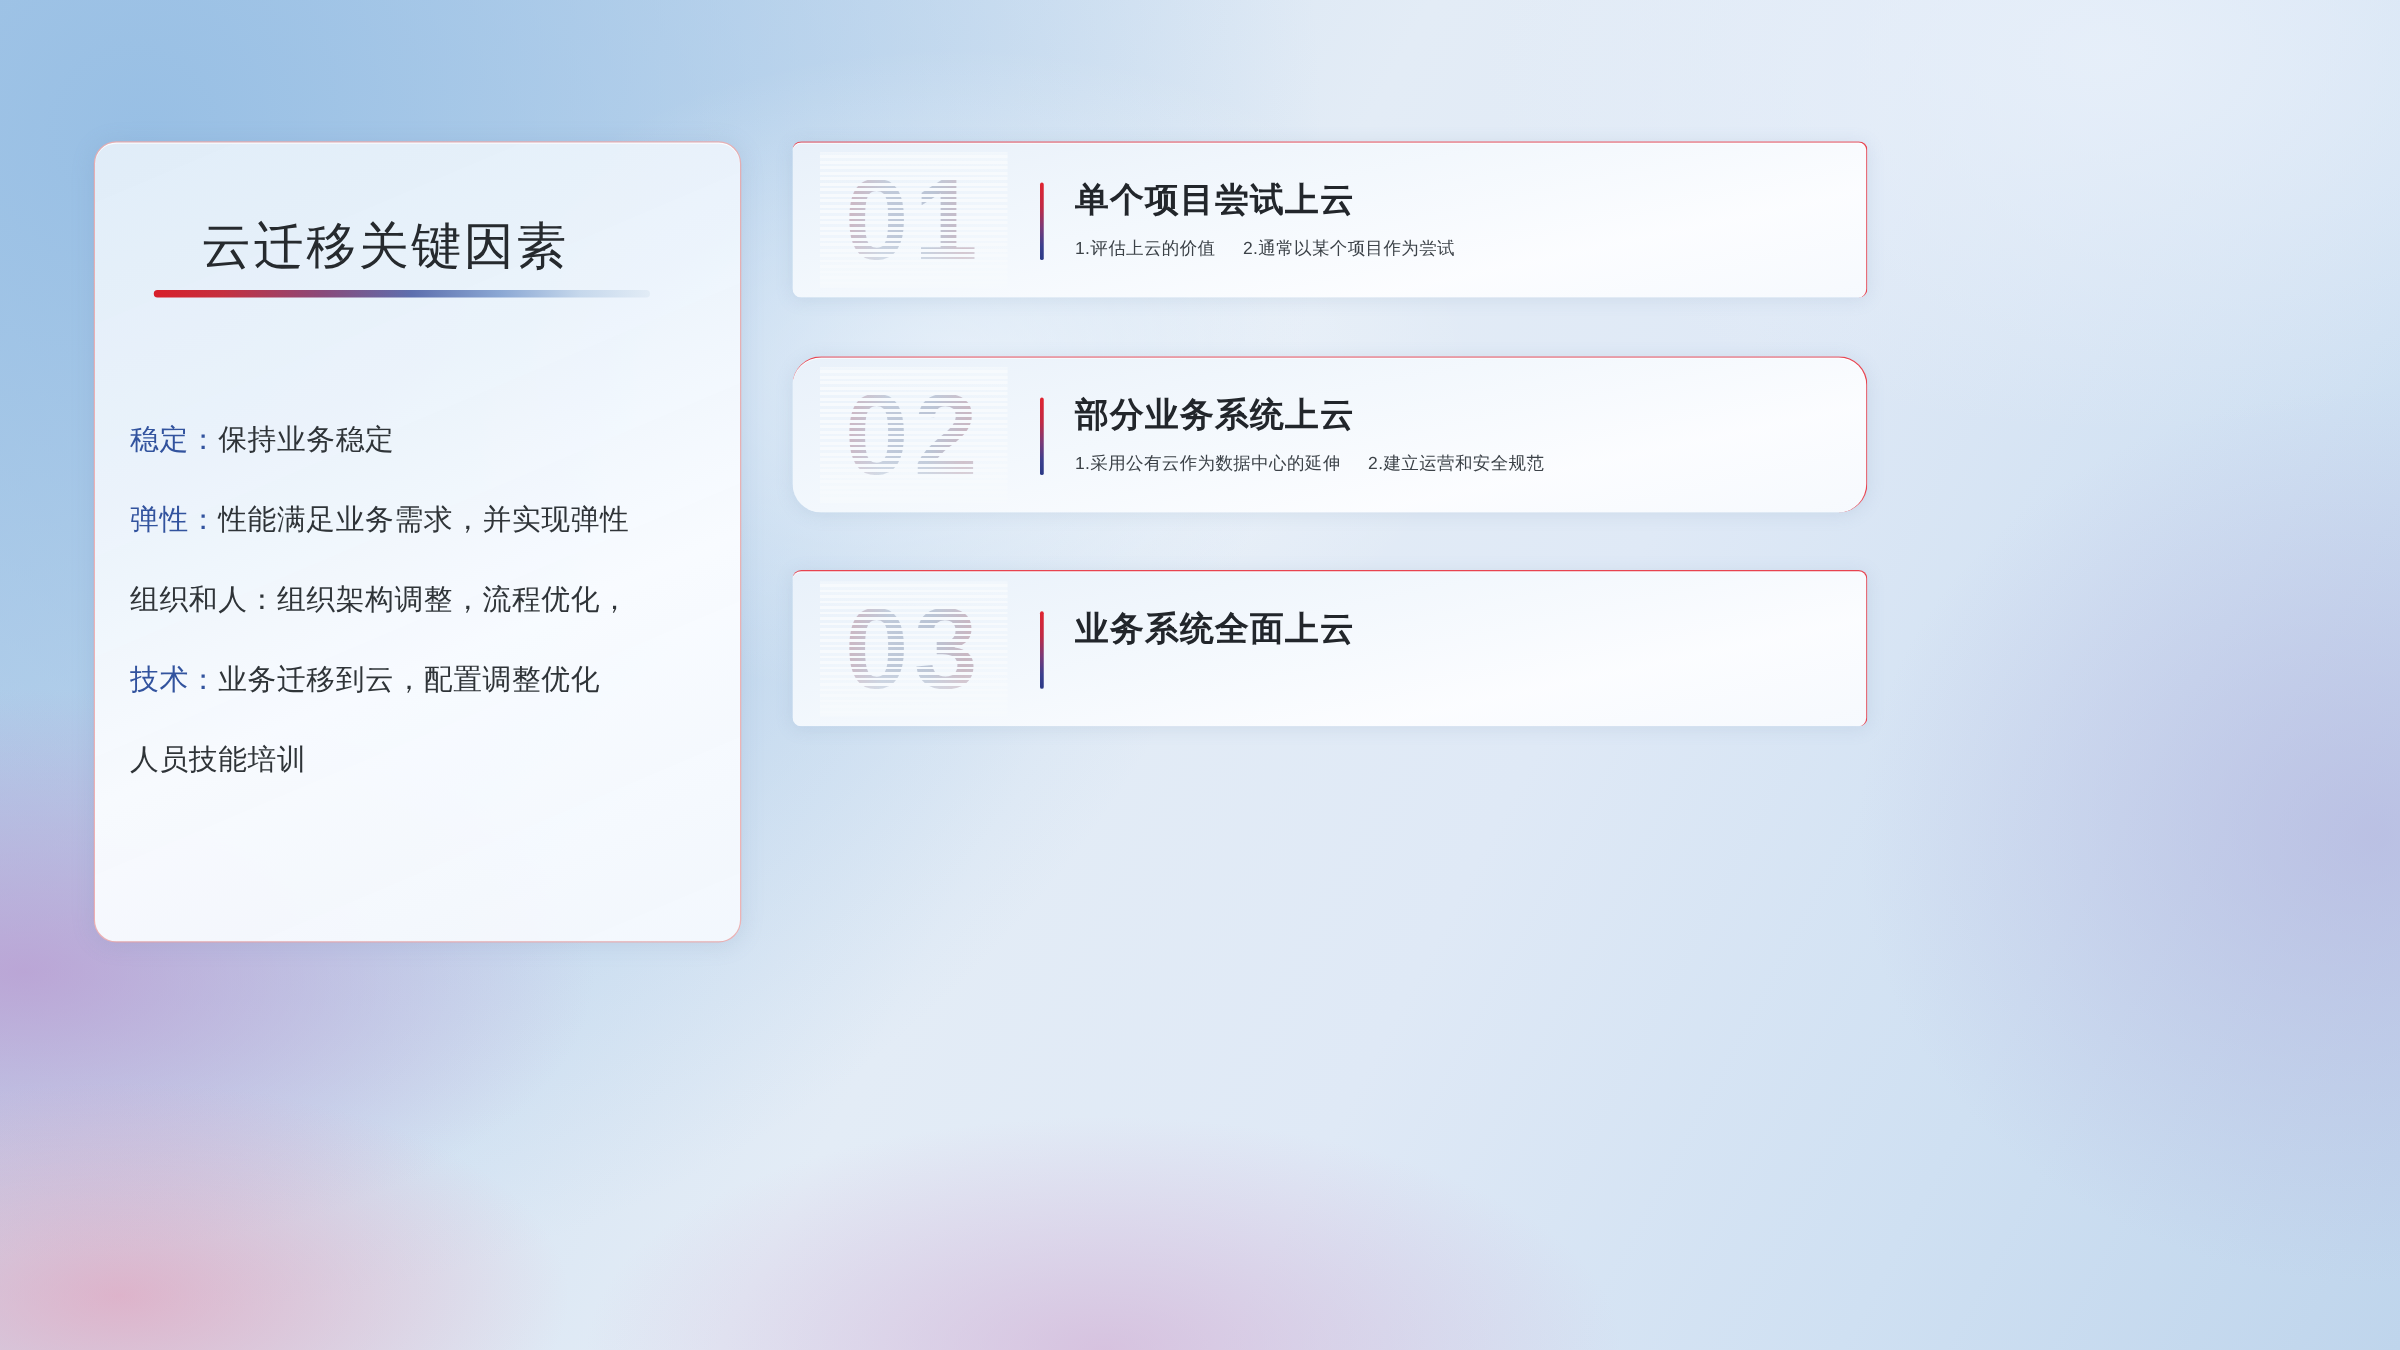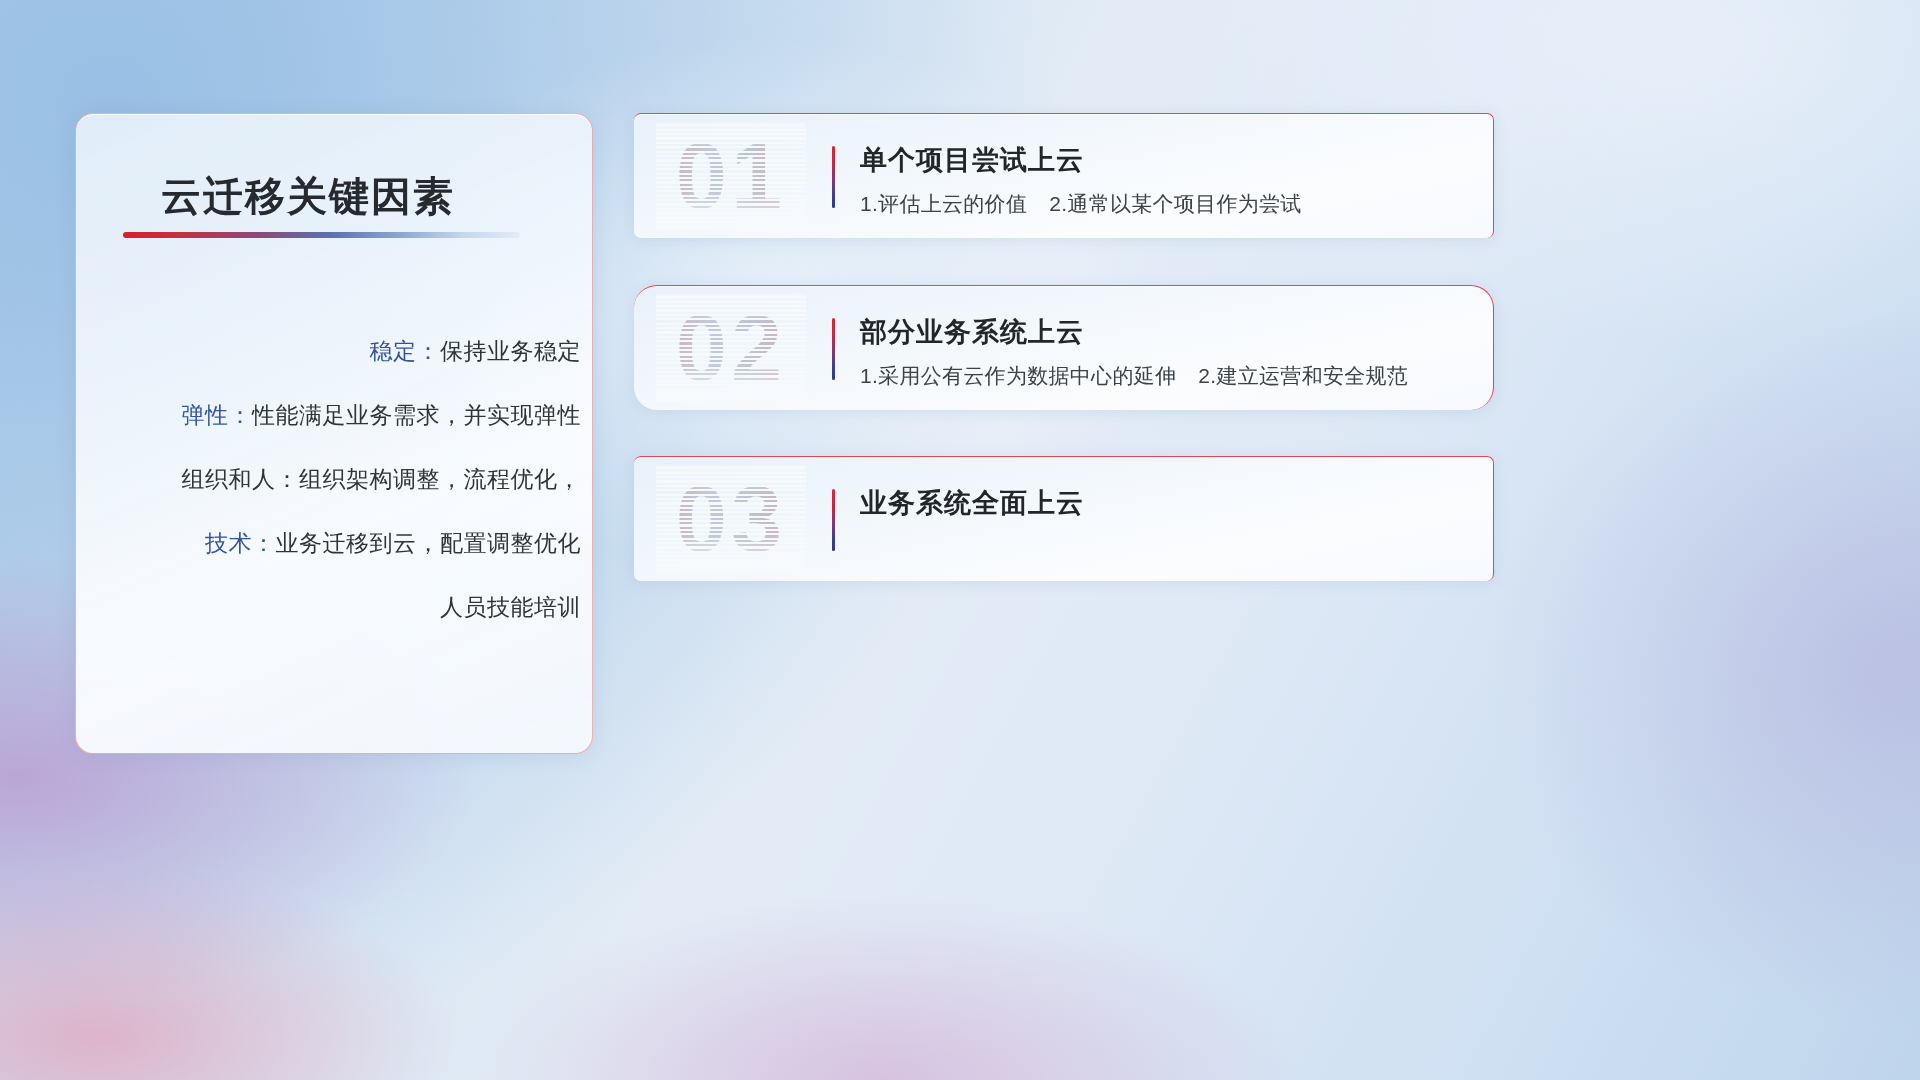--- a/index.html
+++ b/index.html
@@ -44,29 +44,29 @@
   .left-panel {
     position:absolute; left:75px; top:113px; width:518px; height:641px;
     border-radius:18px;
     background:linear-gradient(157deg, rgba(227,238,249,.96) 0%, rgba(238,245,252,.95) 34%, rgba(250,252,255,.96) 62%, rgba(244,248,253,.95) 100%);
     border:1px solid rgba(228,120,120,.55);
     box-shadow:0 2px 18px rgba(110,140,180,.18), inset 0 1px 0 rgba(255,255,255,.8);
     overflow:hidden;
   }
   .panel-title {
     position:absolute; left:85px; top:55px;
-    font-size:40px; font-weight:bold; color:#262a2e; letter-spacing:2px;
+    font-size:40px; font-weight:normal; color:#262a2e; letter-spacing:2px;
     white-space:nowrap;
   }
   .panel-rule {
     position:absolute; left:47px; top:118px; width:397px; height:6px;
     border-radius:3px;
     background:linear-gradient(90deg,#d81f2a 0%, #c5303f 14%, #8a4a7a 34%, #5d6fae 52%, #8ba8d4 70%, #c6d8ec 86%, #e2ecf6 100%);
   }
-  .panel-list { position:absolute; left:40px; top:205px; width:465px;text-align:right; }
+  .panel-list { position:absolute; left:28px; top:205px; width:465px; }
   .panel-line {
     font-size:23px; line-height:64px; color:#2f3438;
     white-space:nowrap; letter-spacing:.5px;
   }
   .lbl-blue { color:#32539e; }
   .lbl-dark { color:#2f3438; }
 
   
   .card {
     position:absolute; left:634px; width:860px; height:125px;
@@ -107,21 +107,21 @@
     background:linear-gradient(180deg,#e02430 0%, #c02a45 32%, #7a3a78 58%, #3a3f8e 82%, #2b3a86 100%);
     border-radius:2px;
   }
   .card-title {
     position:absolute; left:226px; top:28px;
     font-size:27px; font-weight:bold; color:#22262b; letter-spacing:1px;
     white-space:nowrap;
   }
   .card-sub {
     position:absolute; left:226px; top:76px;
-    font-size:21px; color:#3c4248; letter-spacing:.3px;
+    font-size:14px; color:#3c4248; letter-spacing:.3px;
     white-space:nowrap;
   }
   .card-sub .gap { display:inline-block; width:22px; }
 </style>
 </head>
 <body>
 
 <div class="bg bg-base"></div>
 <div class="bg bg-b1"></div>
 <div class="bg bg-b6"></div>

